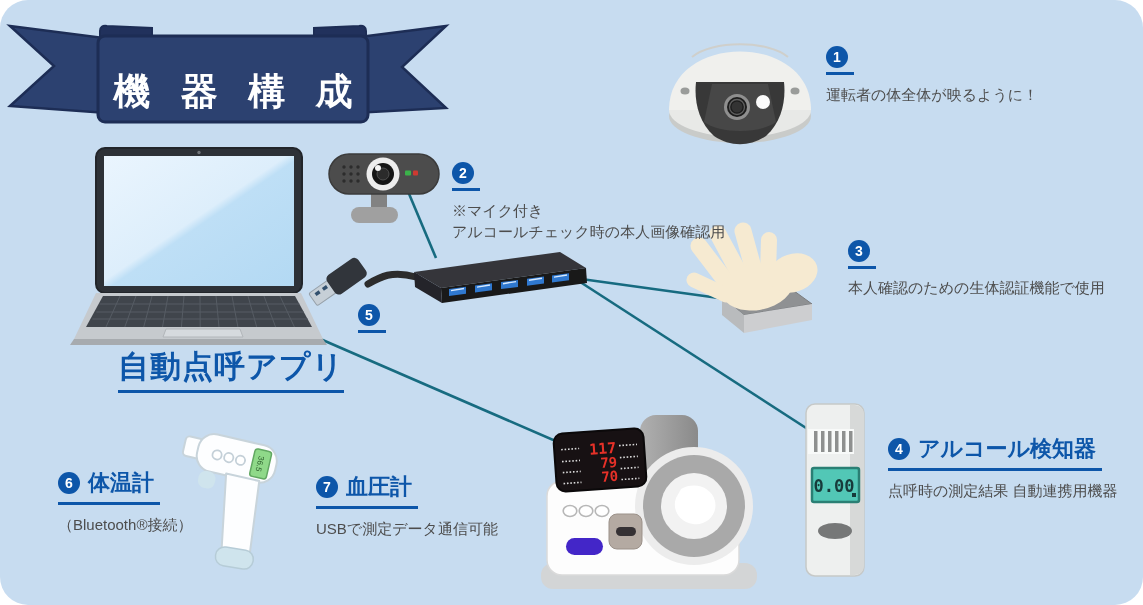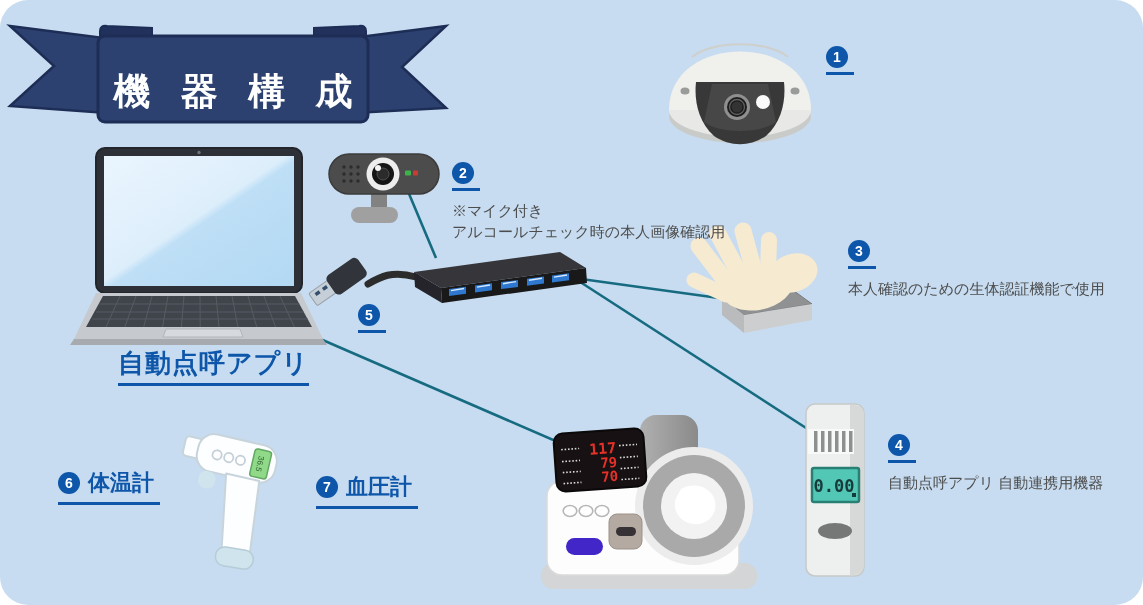--- a/index.html
+++ b/index.html
@@ -4,29 +4,29 @@
 <style>
   html,body{margin:0;padding:0;background:#ffffff;font-family:"Liberation Sans",sans-serif;}
   #canvas{position:relative;width:1143px;height:605px;background:#c7dcf0;border-radius:28px;overflow:hidden;}
   svg.art{position:absolute;left:0;top:0;}
   .banner-text{position:absolute;left:98px;top:36px;width:270px;height:112px;display:flex;align-items:center;justify-content:center;color:#ffffff;font-size:37px;font-weight:bold;letter-spacing:10px;text-indent:10px;z-index:5;}
   .item{position:absolute;z-index:5;}
   .hd{display:inline-flex;align-items:center;gap:8px;color:#0d56a9;font-weight:bold;font-size:22px;border-bottom:3px solid #0d56a9;padding:0 6px 4px 0;white-space:nowrap;}
   .hd .num{display:inline-flex;align-items:center;justify-content:center;width:22px;height:22px;border-radius:50%;background:#0d56a9;color:#fff;font-size:14px;flex:0 0 22px;}
   .hd.big{font-size:24px;}
   .desc{margin-top:9px;color:#4d4d4d;font-size:15px;line-height:1.42;white-space:nowrap;}
-  .desc.gap{}
+  .desc.gap{font-family:Liberation Serif, serif;}
   #item-1{left:826px;top:46px;}
   #item-2{left:452px;top:162px;}
   #item-3{left:848px;top:240px;}
   #item-4{left:888px;top:434px;}
   #item-5{left:358px;top:304px;}
   #item-6{left:58px;top:468px;}
   #item-7{left:316px;top:472px;}
-  .laptop-label{position:absolute;left:118px;top:346px;color:#0d56a9;font-size:26px;font-weight:bold;letter-spacing:1px;border-bottom:3px solid #0d56a9;padding-bottom:2px;z-index:5;white-space:nowrap;}
+  .laptop-label{position:absolute;left:118px;top:346px;color:#0d56a9;font-size:31px;font-weight:bold;letter-spacing:1px;border-bottom:3px solid #0d56a9;padding-bottom:2px;z-index:5;white-space:nowrap;}
 </style>
 </head>
 <body>
 
 <div id="canvas">
 
 <svg class="art" viewBox="0 0 1143 605" width="1143" height="605">
   <defs>
     <linearGradient id="scr" x1="0" y1="0" x2="1" y2="1">
       <stop offset="0" stop-color="#eaf5fe"></stop>
@@ -198,20 +198,21 @@
   </g>
 </svg>
 
 <div class="banner-text">機 器 構 成</div>
 
 <div class="item" id="item-1">
   <div class="hd">
     <span class="num">1</span>
   </div>
   <div class="desc">
+    <div>運転者の体全体が映るように！</div>
   </div>
 </div>
 
 <div class="item" id="item-2">
   <div class="hd">
     <span class="num">2</span>
   </div>
   <div class="desc">
     <div>※マイク付き</div>
     <div>アルコールチェック時の本人画像確認用</div>
@@ -223,43 +224,48 @@
     <span class="num">3</span>
   </div>
   <div class="desc gap">
     <div>本人確認のための生体認証機能で使用</div>
   </div>
 </div>
 
 <div class="item" id="item-4">
   <div class="hd">
     <span class="num">4</span>
-  </div>
-  <div class="desc">
-    <div>自動点呼アプリ 自動連携用機器</div>
+    <span>アルコール検知器</span>
+  </div>
+  <div class="desc">
+    <div>点呼時の測定結果 自動連携用機器</div>
   </div>
 </div>
 
 <div class="item" id="item-5">
   <div class="hd big">
     <span class="num">5</span>
   </div>
 </div>
 
 <div class="item" id="item-6">
   <div class="hd">
     <span class="num">6</span>
     <span>体温計</span>
   </div>
   <div class="desc">
+    <div>（Bluetooth®接続）</div>
   </div>
 </div>
 
 <div class="item" id="item-7">
   <div class="hd">
     <span class="num">7</span>
     <span>血圧計</span>
   </div>
+  <div class="desc">
+    <div>USBで測定データ通信可能</div>
+  </div>
 </div>
 
 <div class="laptop-label">自動点呼アプリ</div>
 
 </div>
 
 </body></html>

